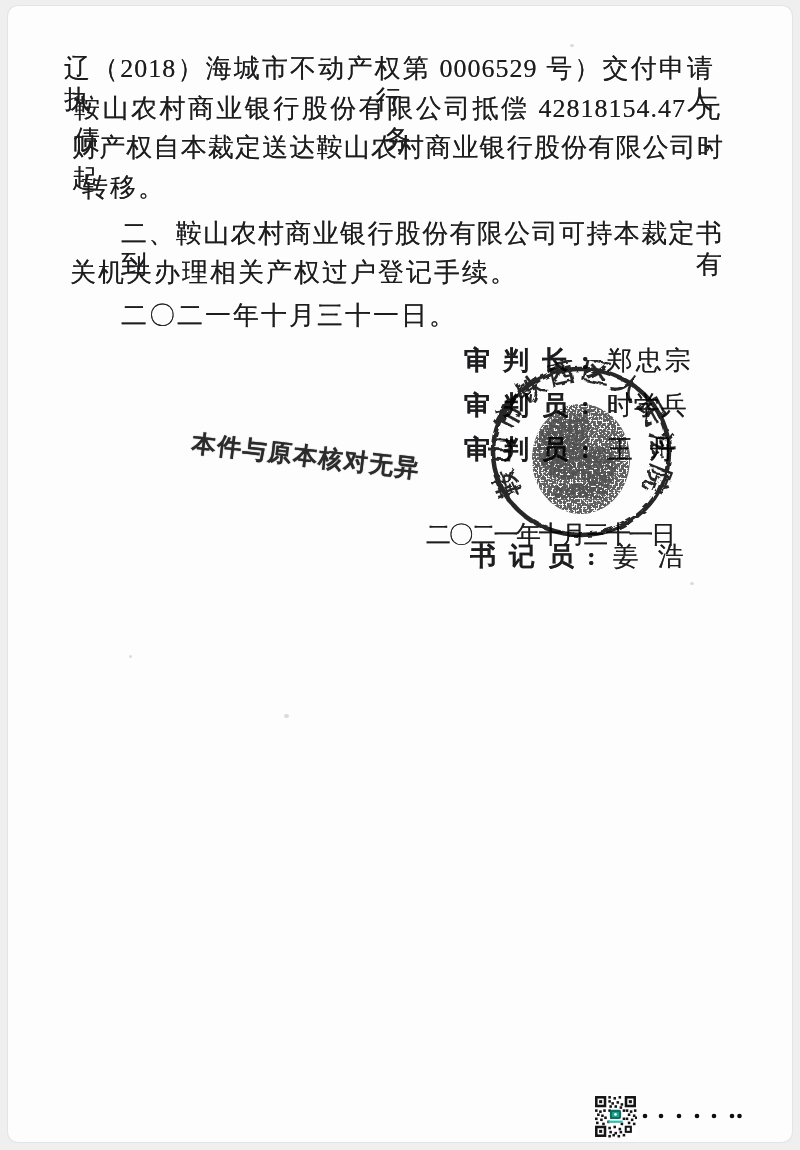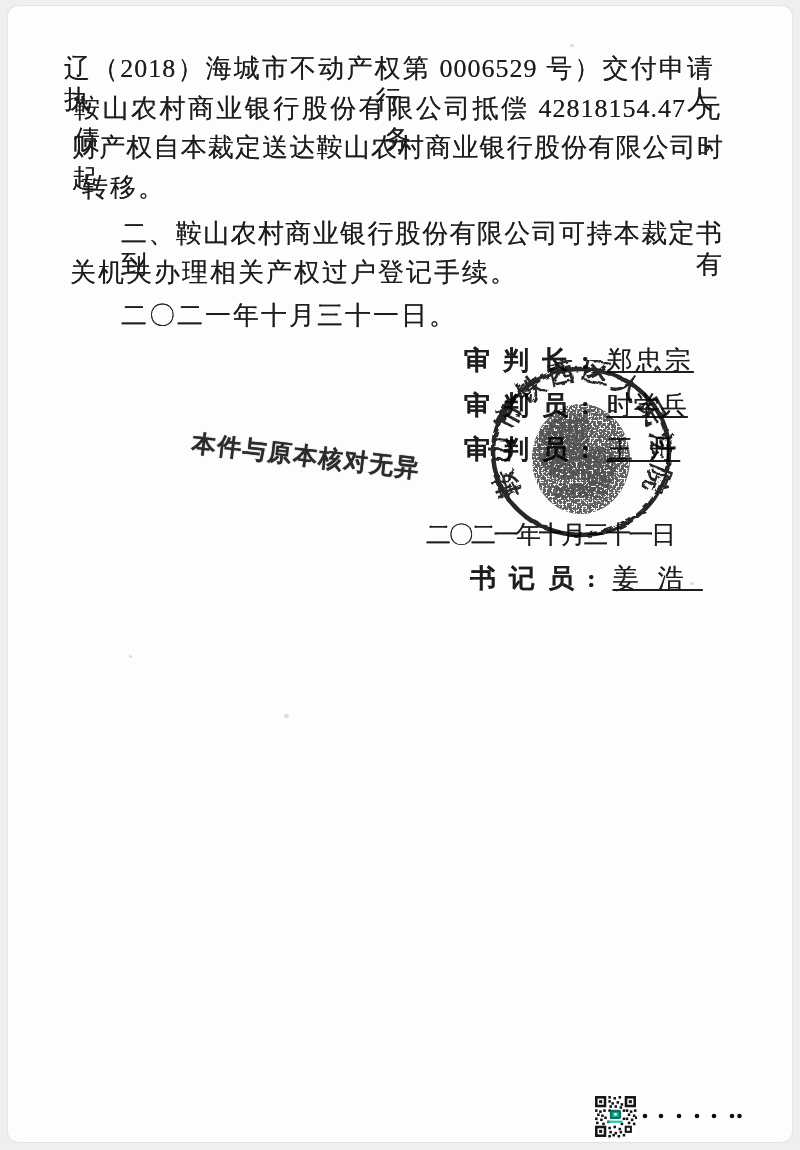--- a/index.html
+++ b/index.html
@@ -18,21 +18,21 @@
     white-space:nowrap;
     text-shadow:0 0 0.6px rgba(30,30,30,.75);
   }
   .just{
     white-space:normal;text-align:justify;text-align-last:justify;
     letter-spacing:1px;
   }
   .sig{position:absolute;color:#1d1d1f;font-size:26px;white-space:nowrap;
        text-shadow:0 0 0.6px rgba(30,30,30,.75);}
   .sig .lbl{letter-spacing:13px;margin-right:4px;font-weight:bold;}
-  .sig .nm{letter-spacing:3px;text-decoration:underline;}
+  .sig .nm{letter-spacing:3px;}
   .verify-stamp{
     position:absolute;left:192px;top:427px;
     font-family:"Liberation Sans","DejaVu Sans",sans-serif;
     font-weight:bold;font-size:24px;letter-spacing:1.5px;color:#1a1a1a;
     transform:rotate(6.5deg);transform-origin:left center;
     text-shadow:0 0 1px #2e2e2e;white-space:nowrap;opacity:.92;
   }
   .court-seal{
     position:absolute;left:488px;top:360px;width:190px;height:186px;
     mix-blend-mode:multiply;opacity:.93;
@@ -59,21 +59,21 @@
 <div class="sig" style="left:464px;top:343px;">
   <span class="lbl">审判长:</span><span class="nm">郑忠宗</span>
 </div>
 <div class="sig" style="left:464px;top:388px;">
   <span class="lbl">审判员:</span><span class="nm" style="letter-spacing:1px;">时学兵</span>
 </div>
 <div class="sig" style="left:464px;top:432px;">
   <span class="lbl">审判员:</span><span class="nm" style="letter-spacing:5px;">王 丹</span>
 </div>
 <div class="sig" style="left:426px;top:518px;letter-spacing:-2.5px;font-size:25px;">二〇二一年十月三十一日</div>
-<div class="sig" style="left:470px;top:561px;">
+<div class="sig" style="left:470px;top:539px;">
   <span class="lbl">书记员:</span><span class="nm" style="letter-spacing:19px;">姜浩</span>
 </div>
 
 <svg class="court-seal" viewBox="0 0 190 186">
   <defs>
     <filter id="roughen" x="-15%" y="-15%" width="130%" height="130%">
       <feTurbulence type="fractalNoise" baseFrequency="0.14" numOctaves="2" seed="4" result="r"></feTurbulence>
       <feDisplacementMap in="SourceGraphic" in2="r" scale="4"></feDisplacementMap>
     </filter>
     <filter id="speckle" x="-20%" y="-20%" width="140%" height="140%">

